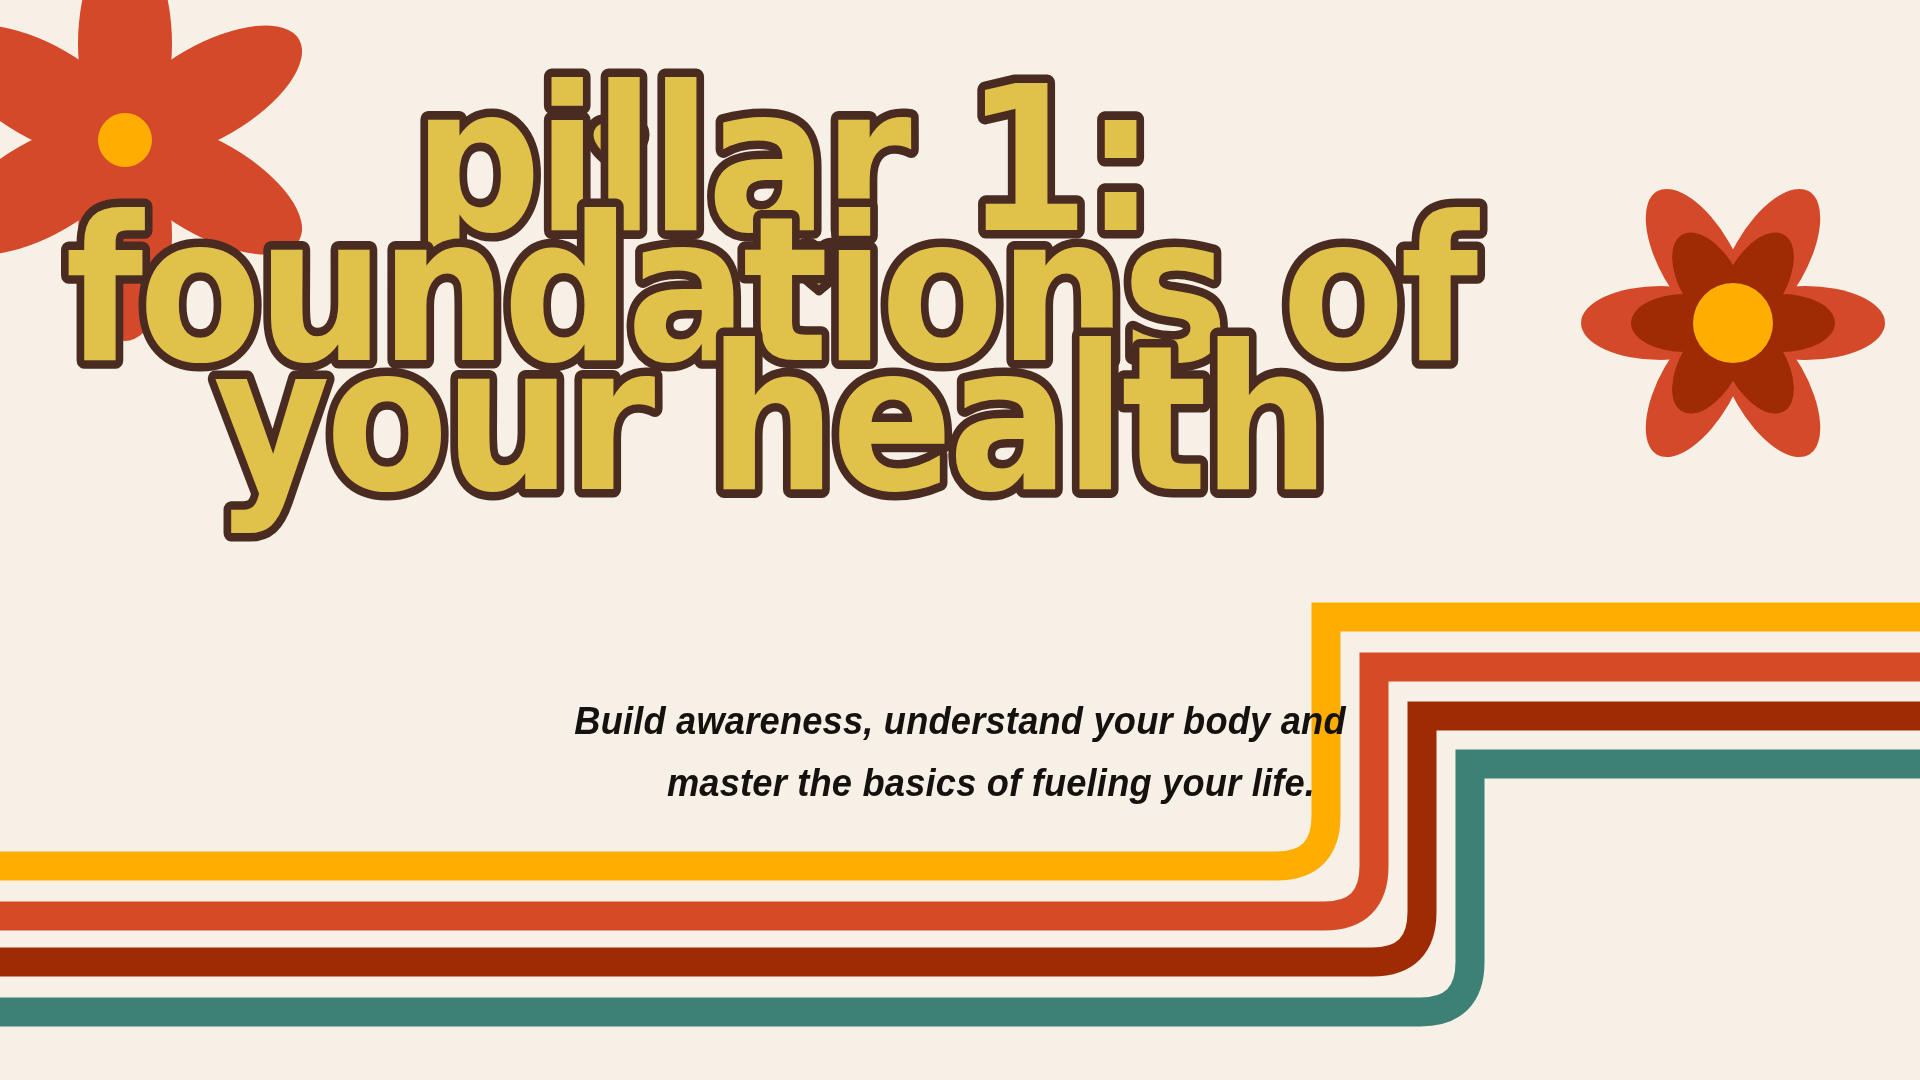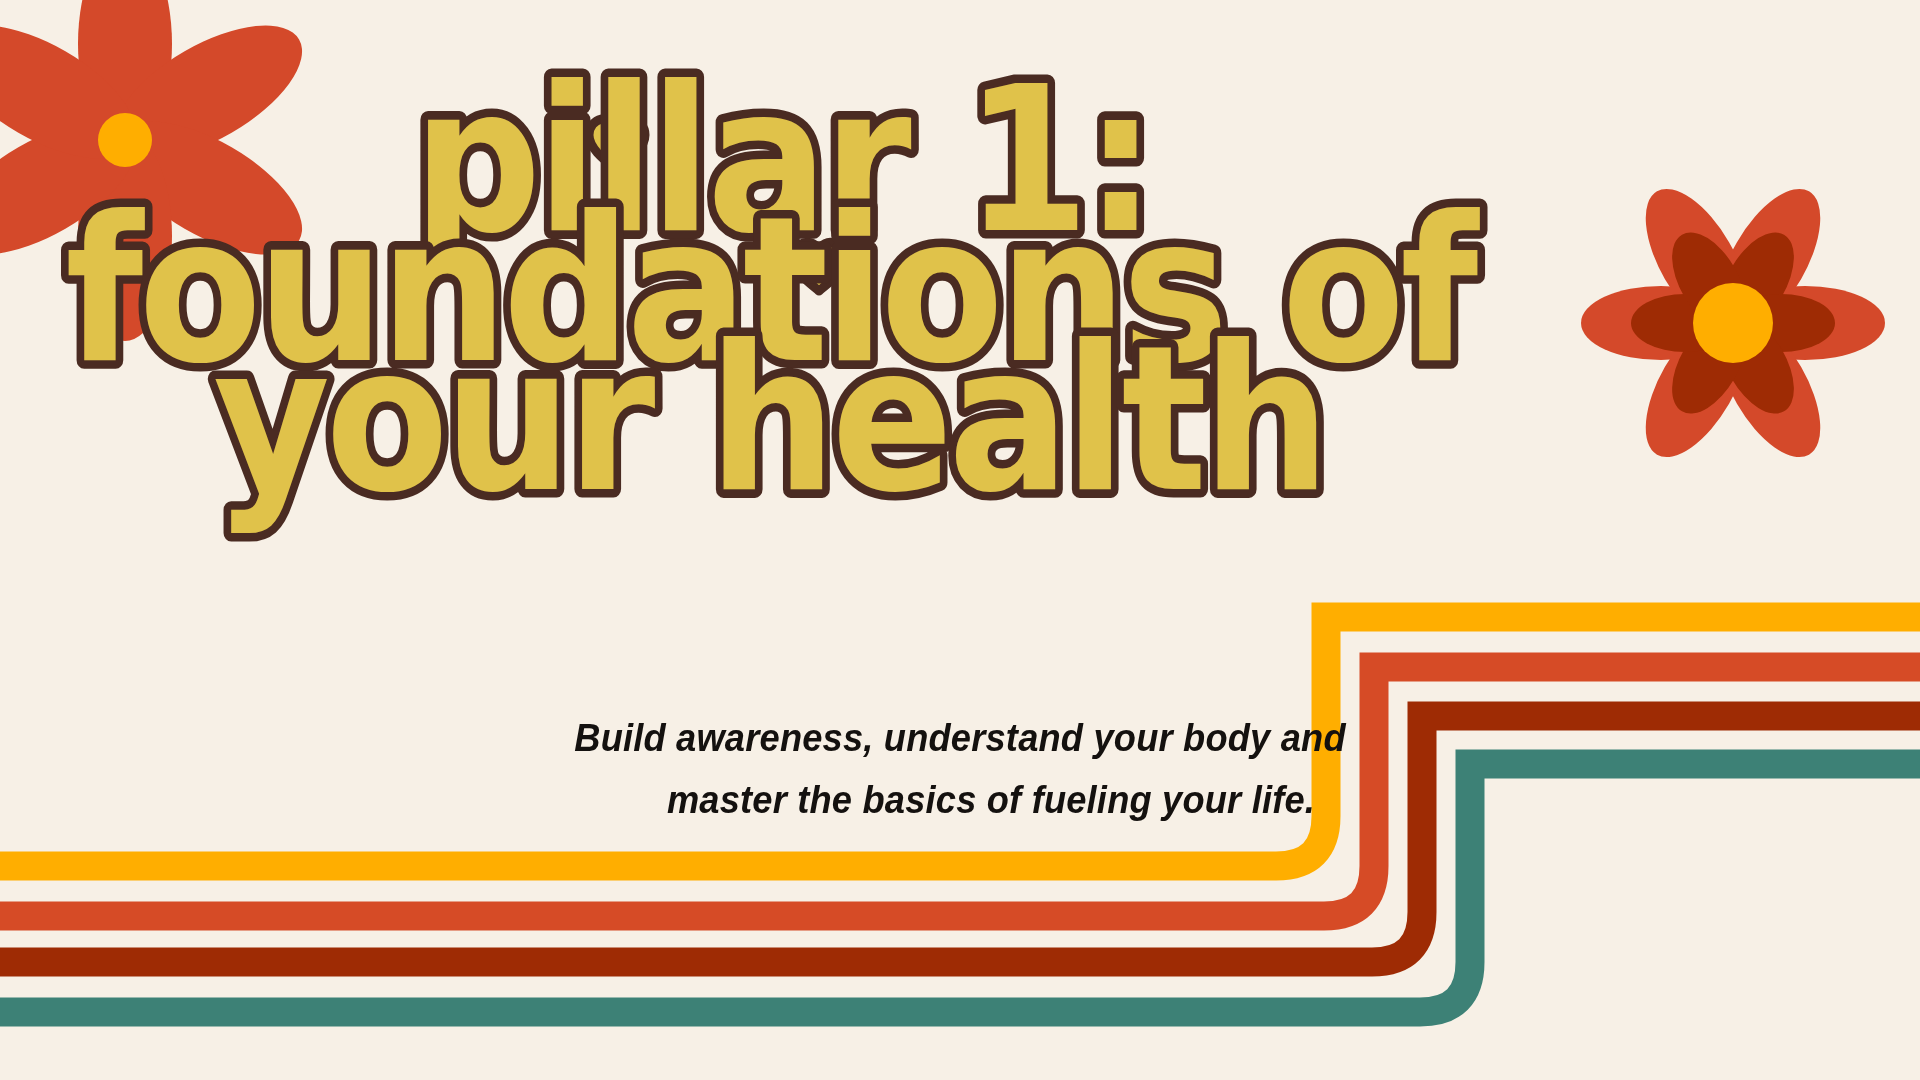--- a/index.html
+++ b/index.html
@@ -51,21 +51,21 @@
     font-weight: bold;
     text-anchor: middle;
     dominant-baseline: middle;
   }
 
   
   #subtitle-block {
     position: absolute;
     left: 50%;
     transform: translateX(-50%);
-    top: 707px;
+    top: 690px;
     width: 1200px;
     text-align: center;
     z-index: 6;
   }
   .subtitle-line {
     font-family: "Liberation Sans", sans-serif;
     font-style: italic;
     font-weight: bold;
     font-size: 39px;
     letter-spacing: 0.2px;

